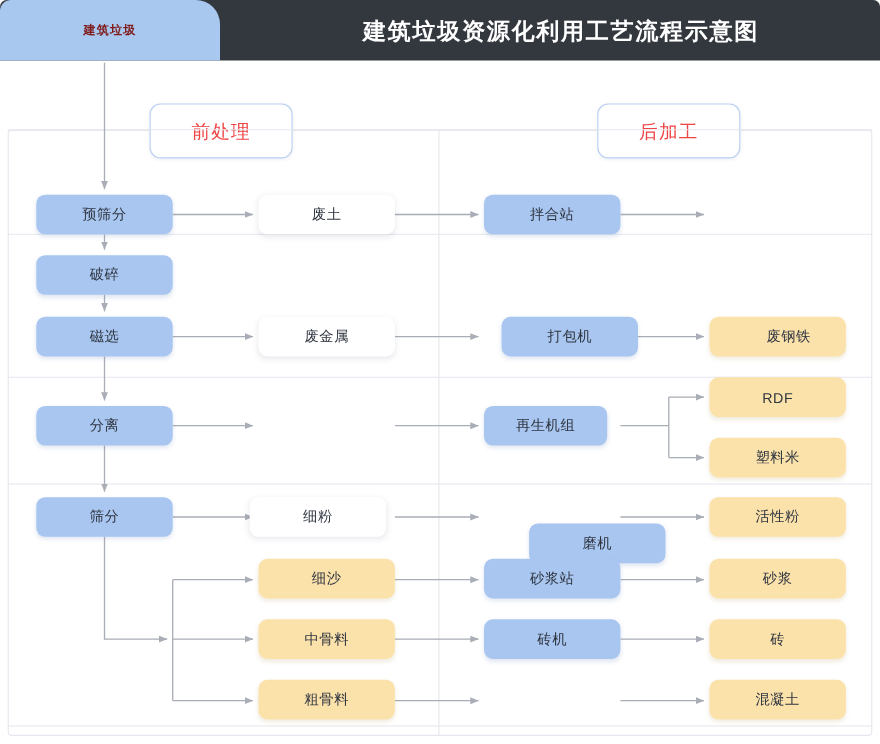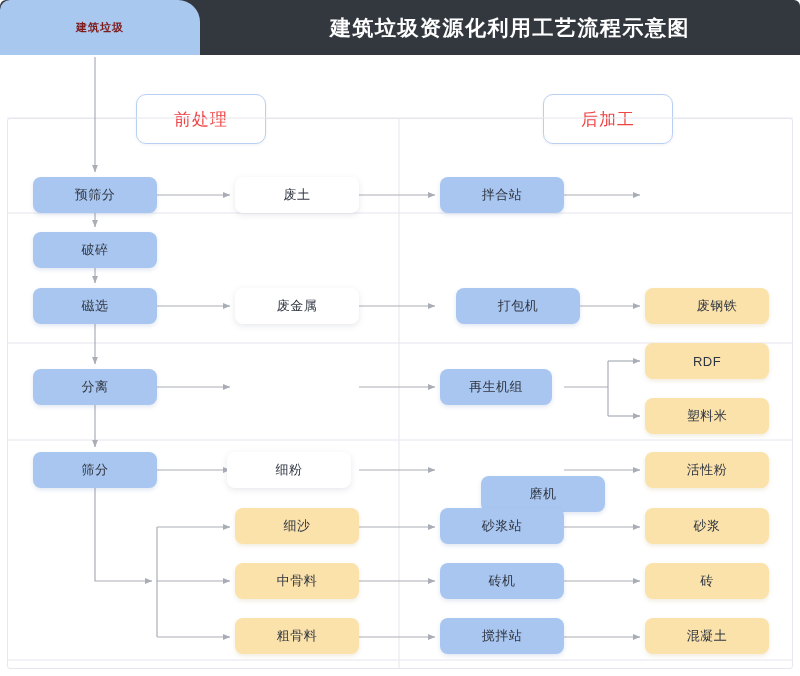--- a/index.html
+++ b/index.html
@@ -154,21 +154,20 @@
   <div class="node n-yellow" style="left:235px;top:508px;width:124px;">细沙</div>
   <div class="node n-yellow" style="left:235px;top:563px;width:124px;">中骨料</div>
   <div class="node n-yellow" style="left:235px;top:618px;width:124px;">粗骨料</div>
 
   <div class="node n-blue" style="left:440px;top:177px;width:124px;">拌合站</div>
   <div class="node n-blue" style="left:456px;top:288px;width:124px;">打包机</div>
   <div class="node n-blue" style="left:440px;top:369px;width:112px;">再生机组</div>
   <div class="node n-blue" style="left:440px;top:476px;width:124px;margin-left:41px;">磨机</div>
   <div class="node n-blue" style="left:440px;top:508px;width:124px;">砂浆站</div>
   <div class="node n-blue" style="left:440px;top:563px;width:124px;">砖机</div>
-  <div class="node n-blue" style="left:440px;top:618px;width:124px;">搅拌站</div>
 
   <div class="node n-yellow" style="left:645px;top:288px;width:124px;padding-left:20px;">废钢铁</div>
   <div class="node n-yellow" style="left:645px;top:343px;width:124px;">RDF</div>
   <div class="node n-yellow" style="left:645px;top:398px;width:124px;">塑料米</div>
   <div class="node n-yellow" style="left:645px;top:452px;width:124px;">活性粉</div>
   <div class="node n-yellow" style="left:645px;top:508px;width:124px;">砂浆</div>
   <div class="node n-yellow" style="left:645px;top:563px;width:124px;">砖</div>
   <div class="node n-yellow" style="left:645px;top:618px;width:124px;">混凝土</div>
 
 </div>

